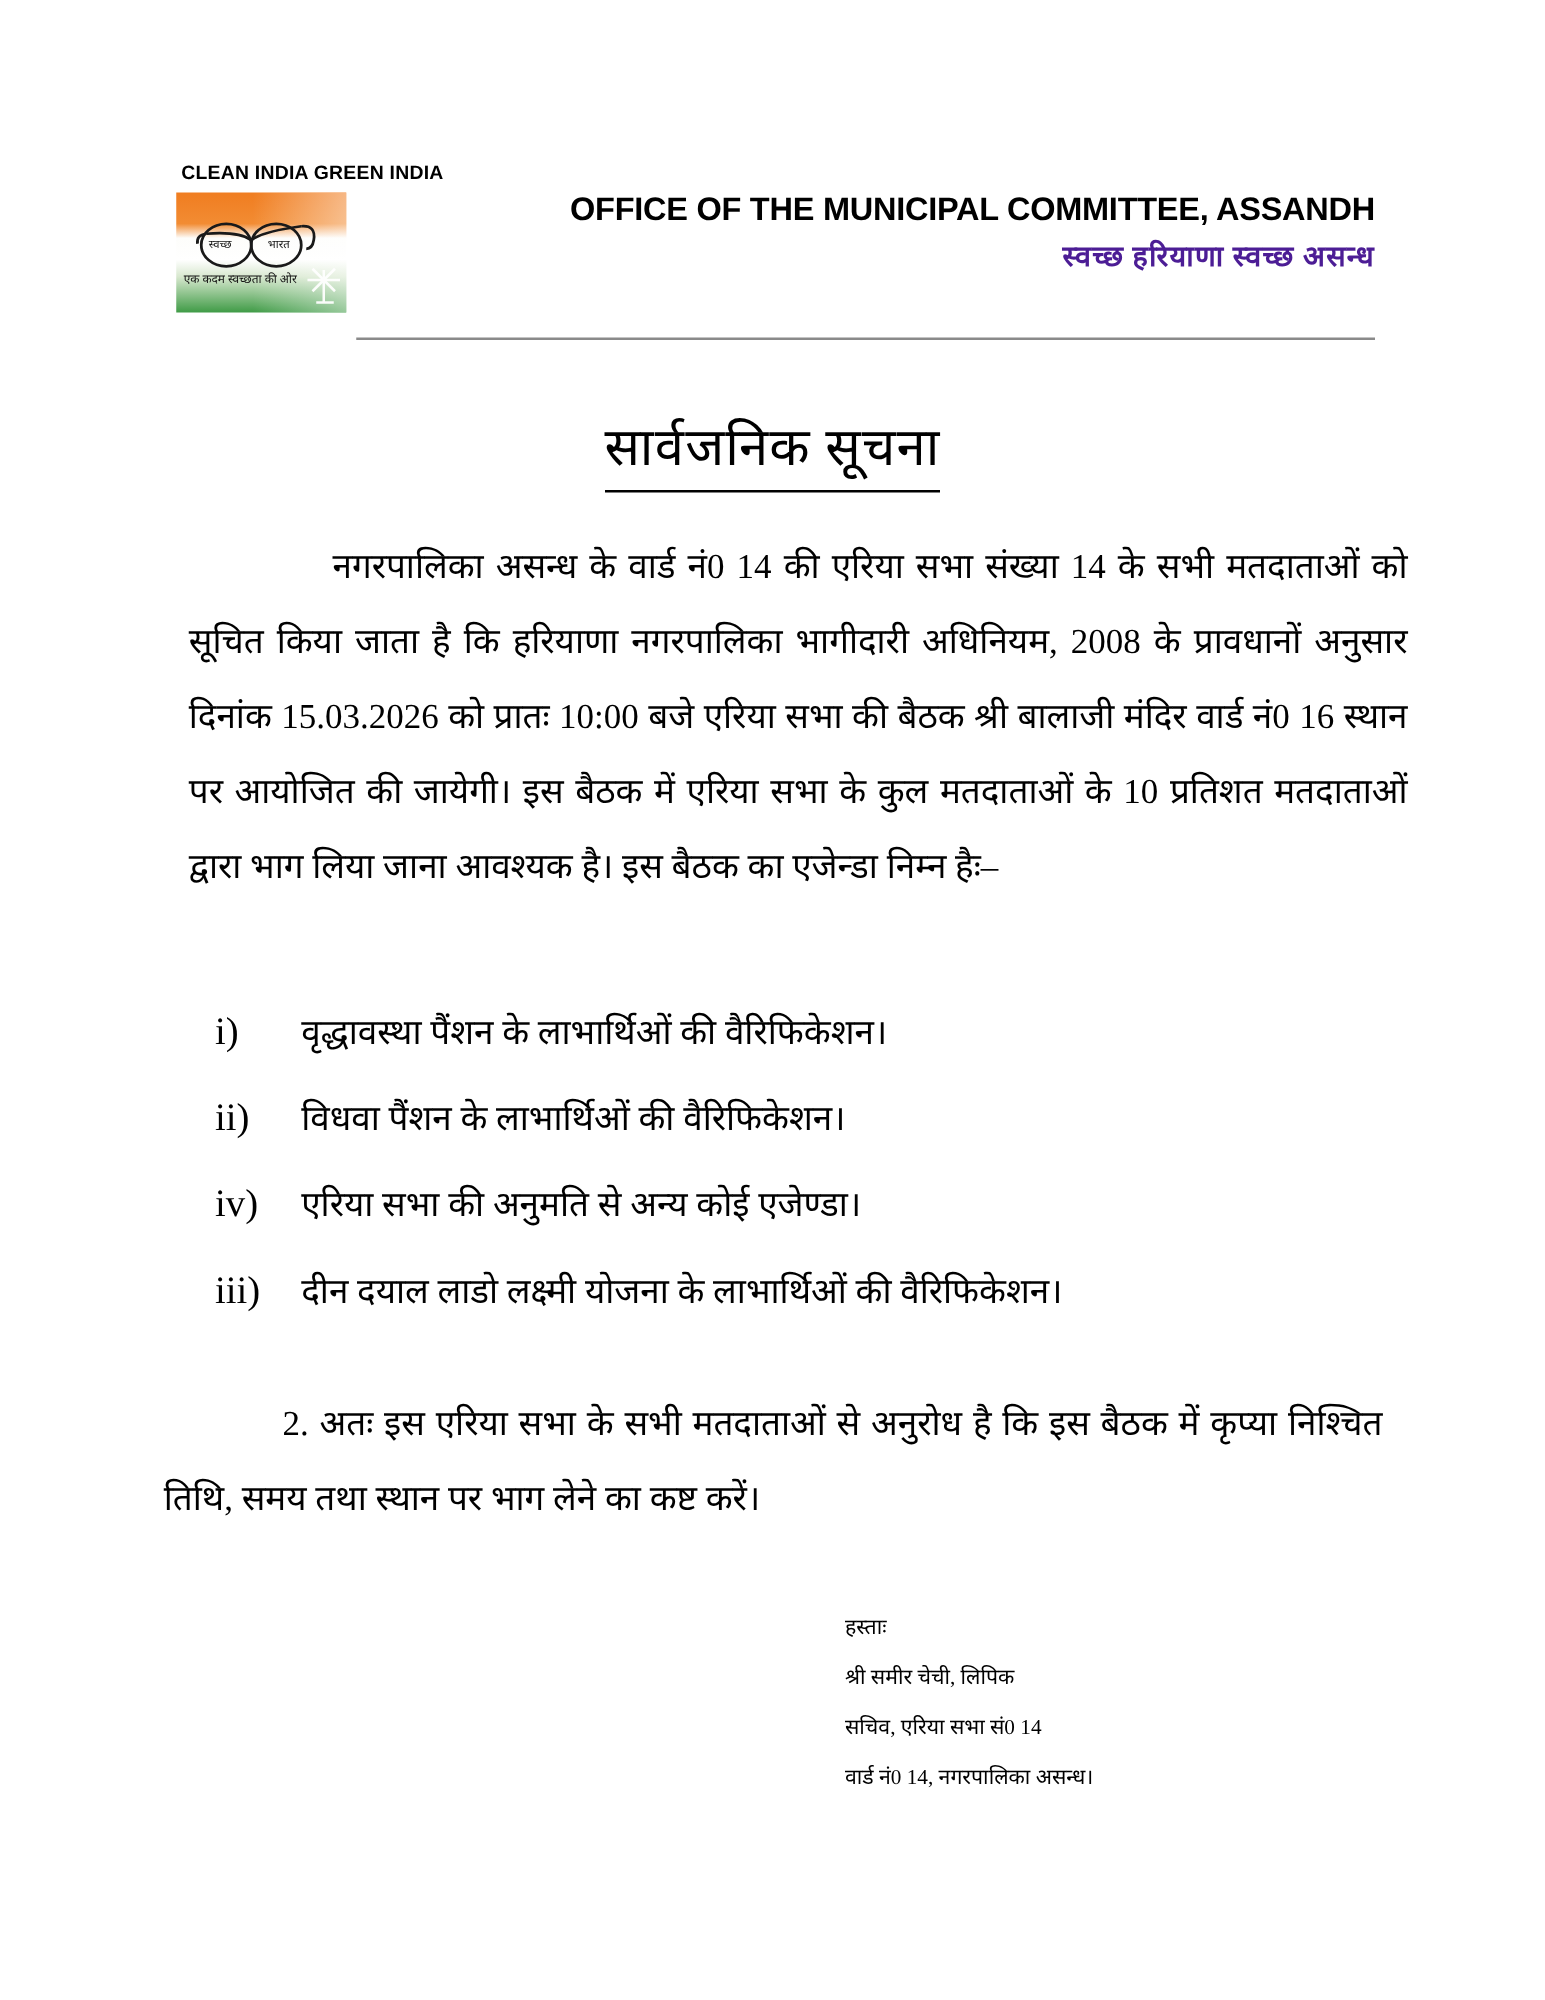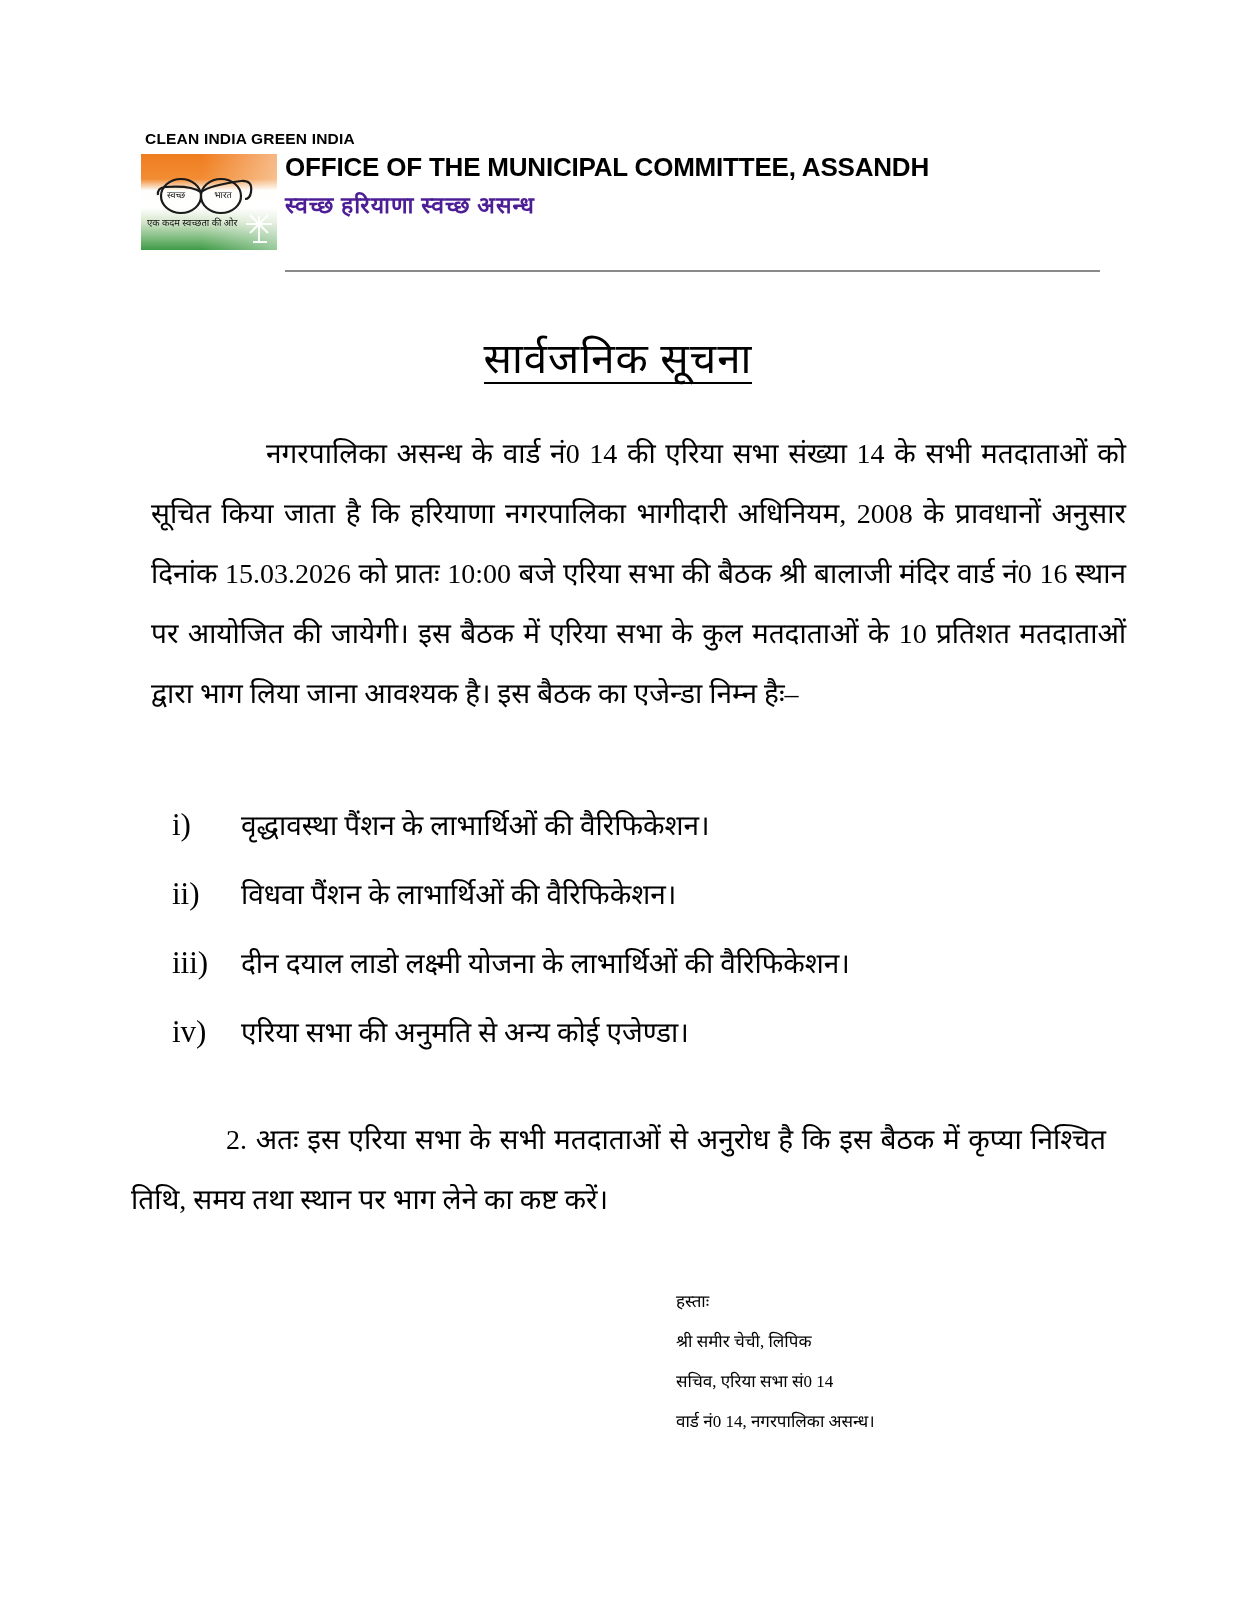--- a/index.html
+++ b/index.html
@@ -62,21 +62,21 @@
     inset: 0;
     background: linear-gradient(to right, rgba(255,255,255,0) 45%, rgba(255,255,255,0.45) 100%);
   }
   .logo svg { position: absolute; left: 0; top: 0; }
 
   .head-block {
     position: absolute;
     left: 285px;
     top: 0;
     width: 815px;
-    text-align: left;
+    text-align: right;
   }
   .office-title {
     font-family: "Liberation Sans", sans-serif;
     font-weight: bold;
     font-size: 26px;
     line-height: 34px;
     letter-spacing: -0.2px;
     color: #000;
     margin-top: 32px;
   }
@@ -118,21 +118,21 @@
     top: 333px;
     width: 1236px;
     text-align: center;
     font-size: 42px;
     line-height: 52px;
     font-weight: normal;
     letter-spacing: 1px;
   }
   .notice-title span {
     border-bottom: 2px solid #000;
-    padding-bottom: 0;
+    padding-bottom: 10px;
   }
 
   
   .body-wrap {
     position: absolute;
     left: 131px;
     top: 424px;
     width: 975px;
     margin-left: 20px;
   }
@@ -243,26 +243,26 @@
   <div class="agenda">
     <div class="agenda-item">
       <div class="agenda-num">i)</div>
       <div class="agenda-text">वृद्धावस्था पैंशन के लाभार्थिओं की वैरिफिकेशन।</div>
     </div>
     <div class="agenda-item">
       <div class="agenda-num">ii)</div>
       <div class="agenda-text">विधवा पैंशन के लाभार्थिओं की वैरिफिकेशन।</div>
     </div>
     <div class="agenda-item">
+      <div class="agenda-num">iv)</div>
+      <div class="agenda-text">एरिया सभा की अनुमति से अन्य कोई एजेण्डा।</div>
+    </div>
+    <div class="agenda-item">
       <div class="agenda-num">iii)</div>
       <div class="agenda-text">दीन दयाल लाडो लक्ष्मी योजना के लाभार्थिओं की वैरिफिकेशन।</div>
-    </div>
-    <div class="agenda-item">
-      <div class="agenda-num">iv)</div>
-      <div class="agenda-text">एरिया सभा की अनुमति से अन्य कोई एजेण्डा।</div>
     </div>
   </div>
 
   <div class="closing">
     <p class="para second">2.  अतः इस एरिया सभा के सभी मतदाताओं से अनुरोध है कि इस बैठक में कृप्या निश्चित तिथि, समय तथा स्थान पर भाग लेने का कष्ट करें।</p>
   </div>
 
   <div class="signature">
     <div class="sig-line">हस्ताः</div>
     <div class="sig-line">श्री समीर चेची, लिपिक</div>

